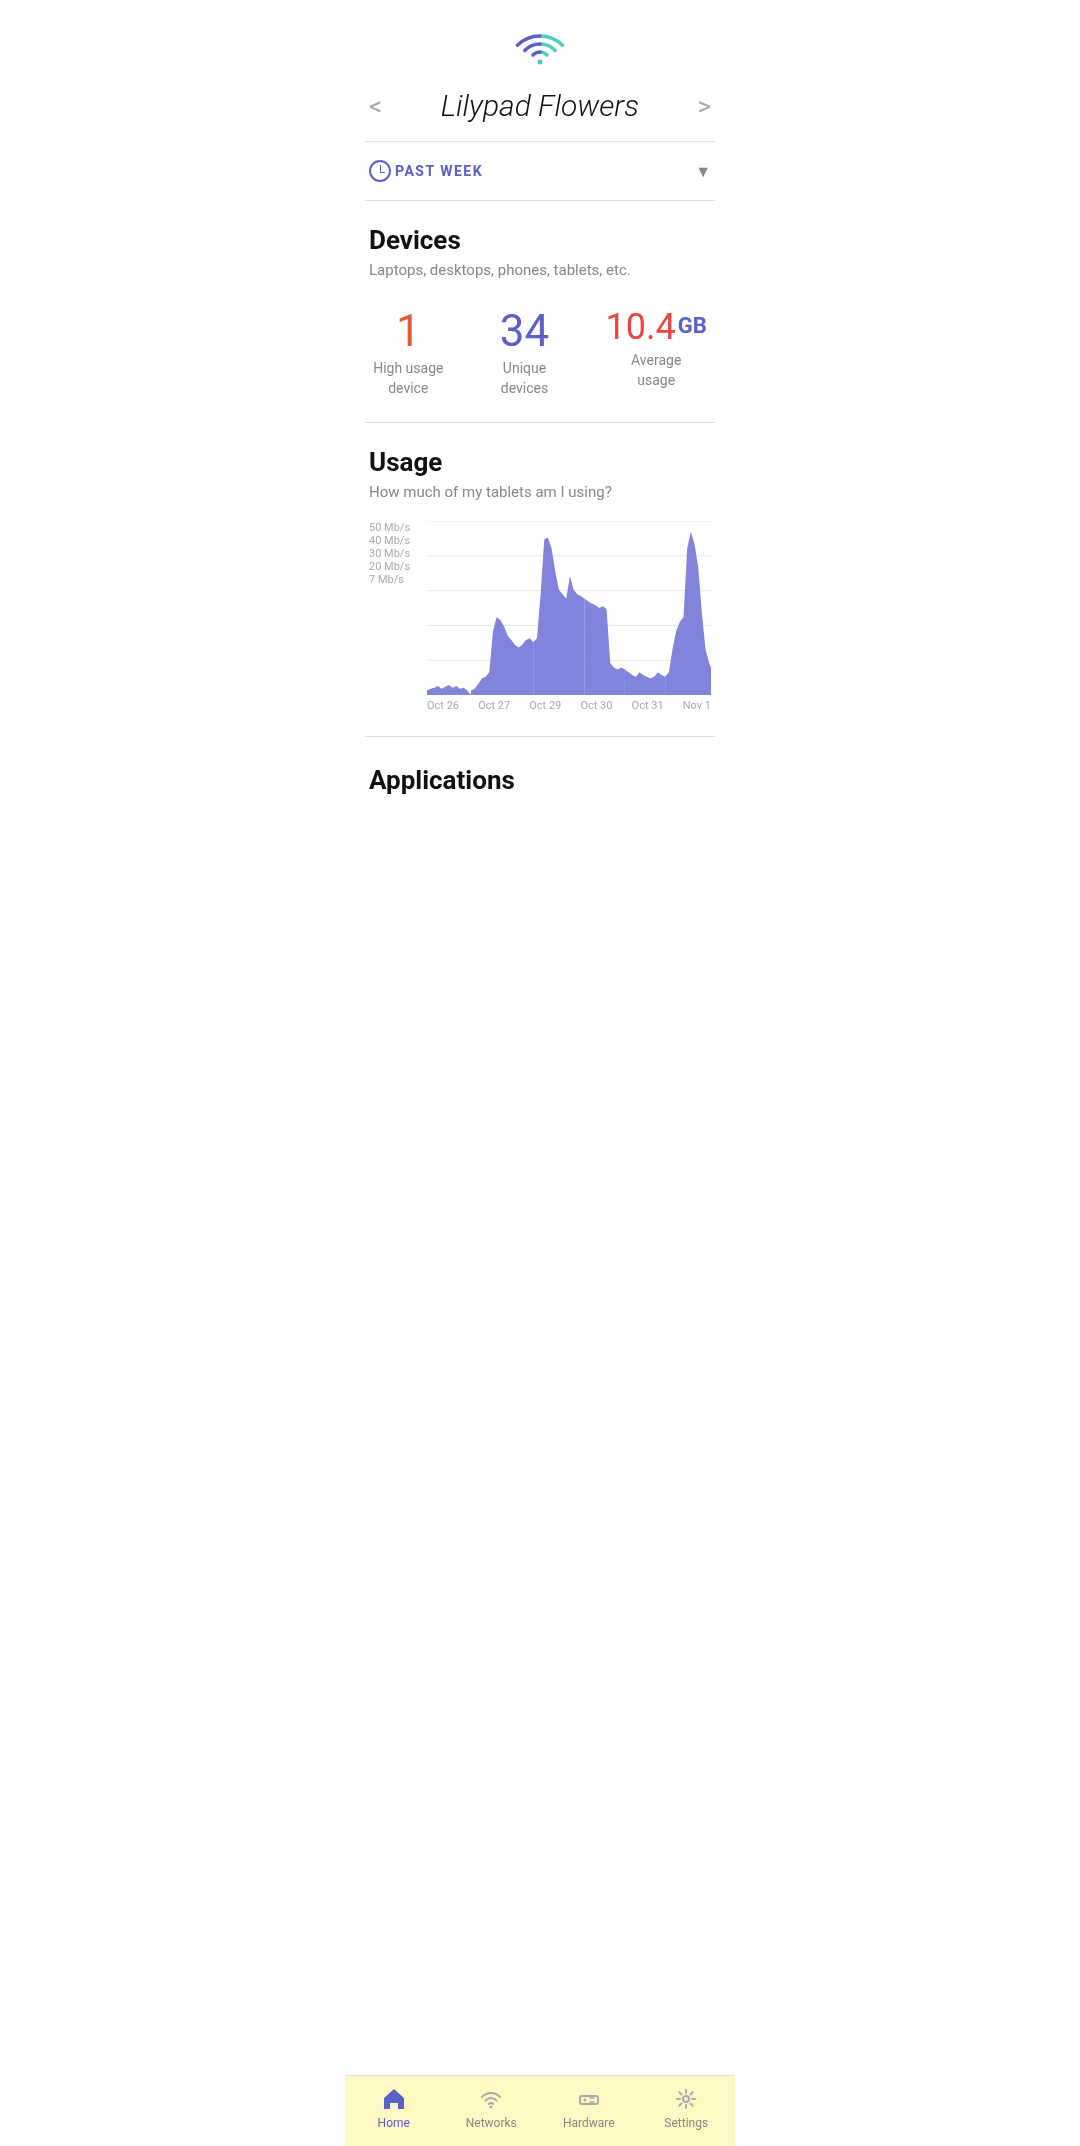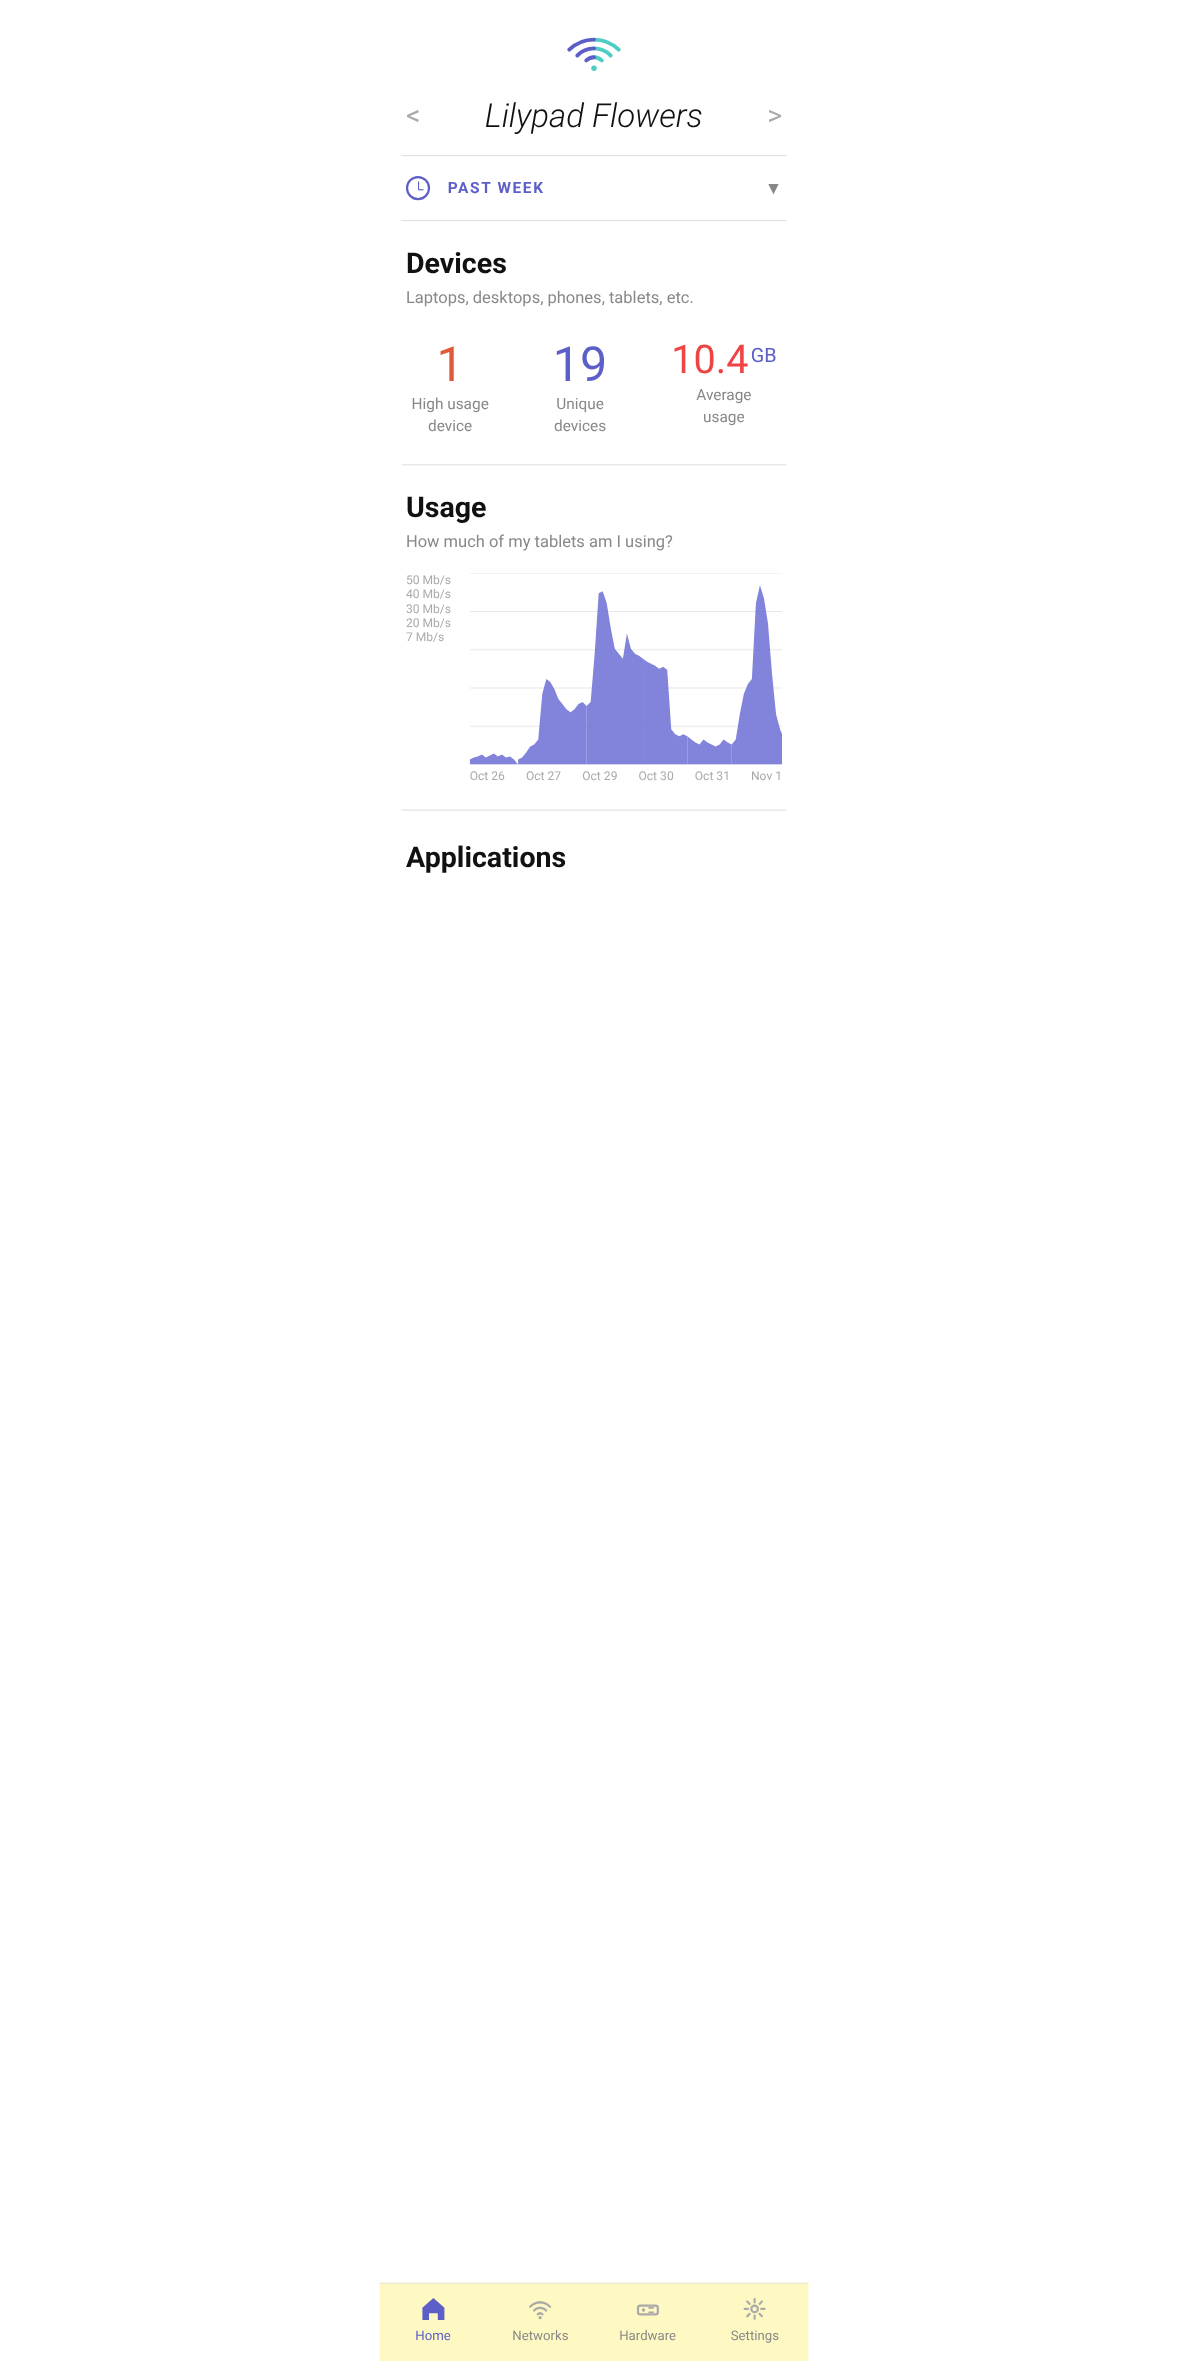--- a/index.html
+++ b/index.html
@@ -40,21 +40,21 @@
     }
     .divider {
       height: 1px;
       background: #e0e0e0;
       margin: 0 20px;
     }
     .time-filter-row {
       display: flex;
       align-items: center;
       padding: 18px 24px;
-      gap: 16px;
+      gap: 4px;
     }
     .time-filter-label {
       font-size: 14px;
       font-weight: 700;
       letter-spacing: 1.5px;
       color: #5b5fc7;
       flex: 1;
     }
     .time-filter-chevron { color: #888; font-size: 16px; }
     .section-pad { padding: 24px 24px 0 24px; }
@@ -65,21 +65,21 @@
       justify-content: space-around;
       padding: 10px 0 24px 0;
       text-align: center;
     }
     .stat-item { display: flex; flex-direction: column; align-items: center; gap: 6px; }
     .stat-number { font-size: 44px; font-weight: 400; line-height: 1; }
     .stat-number.red { color: #e05a3a; }
     .stat-number.purple { color: #5b5fc7; }
     .stat-number-gb { display: flex; align-items: flex-start; gap: 2px; }
     .stat-number-gb .big { font-size: 36px; font-weight: 400; color: #ef4444; line-height: 1; }
-    .stat-number-gb .small { font-size: 18px; font-weight: 400; color: #5b5fc7; margin-top: 4px; }
+    .stat-number-gb .small { font-size: 22px; font-weight: 700; color: #5b5fc7; margin-top: 4px; }
     .stat-label { font-size: 14px; color: #888; line-height: 1.4; }
     .chart-section { padding: 24px 24px 0 24px; }
     .chart-wrap { position: relative; margin-top: 16px; }
     .chart-y-labels {
       position: absolute;
       left: 0;
       top: 0;
       bottom: 30px;
       display: flex;
       flex-direction: column;
@@ -180,21 +180,21 @@
   <div class="section-title">Devices</div>
   <div class="section-subtitle">Laptops, desktops, phones, tablets, etc.</div>
 </div>
 
 <div class="stats-row">
   <div class="stat-item">
     <span class="stat-number red">1</span>
     <span class="stat-label">High usage<br>device</span>
   </div>
   <div class="stat-item">
-    <span class="stat-number purple">19</span>
+    <span class="stat-number purple">34</span>
     <span class="stat-label">Unique<br>devices</span>
   </div>
   <div class="stat-item">
     <div class="stat-number-gb">
       <span class="big">10.4</span>
       <span class="small">GB</span>
     </div>
     <span class="stat-label">Average<br>usage</span>
   </div>
 </div>

